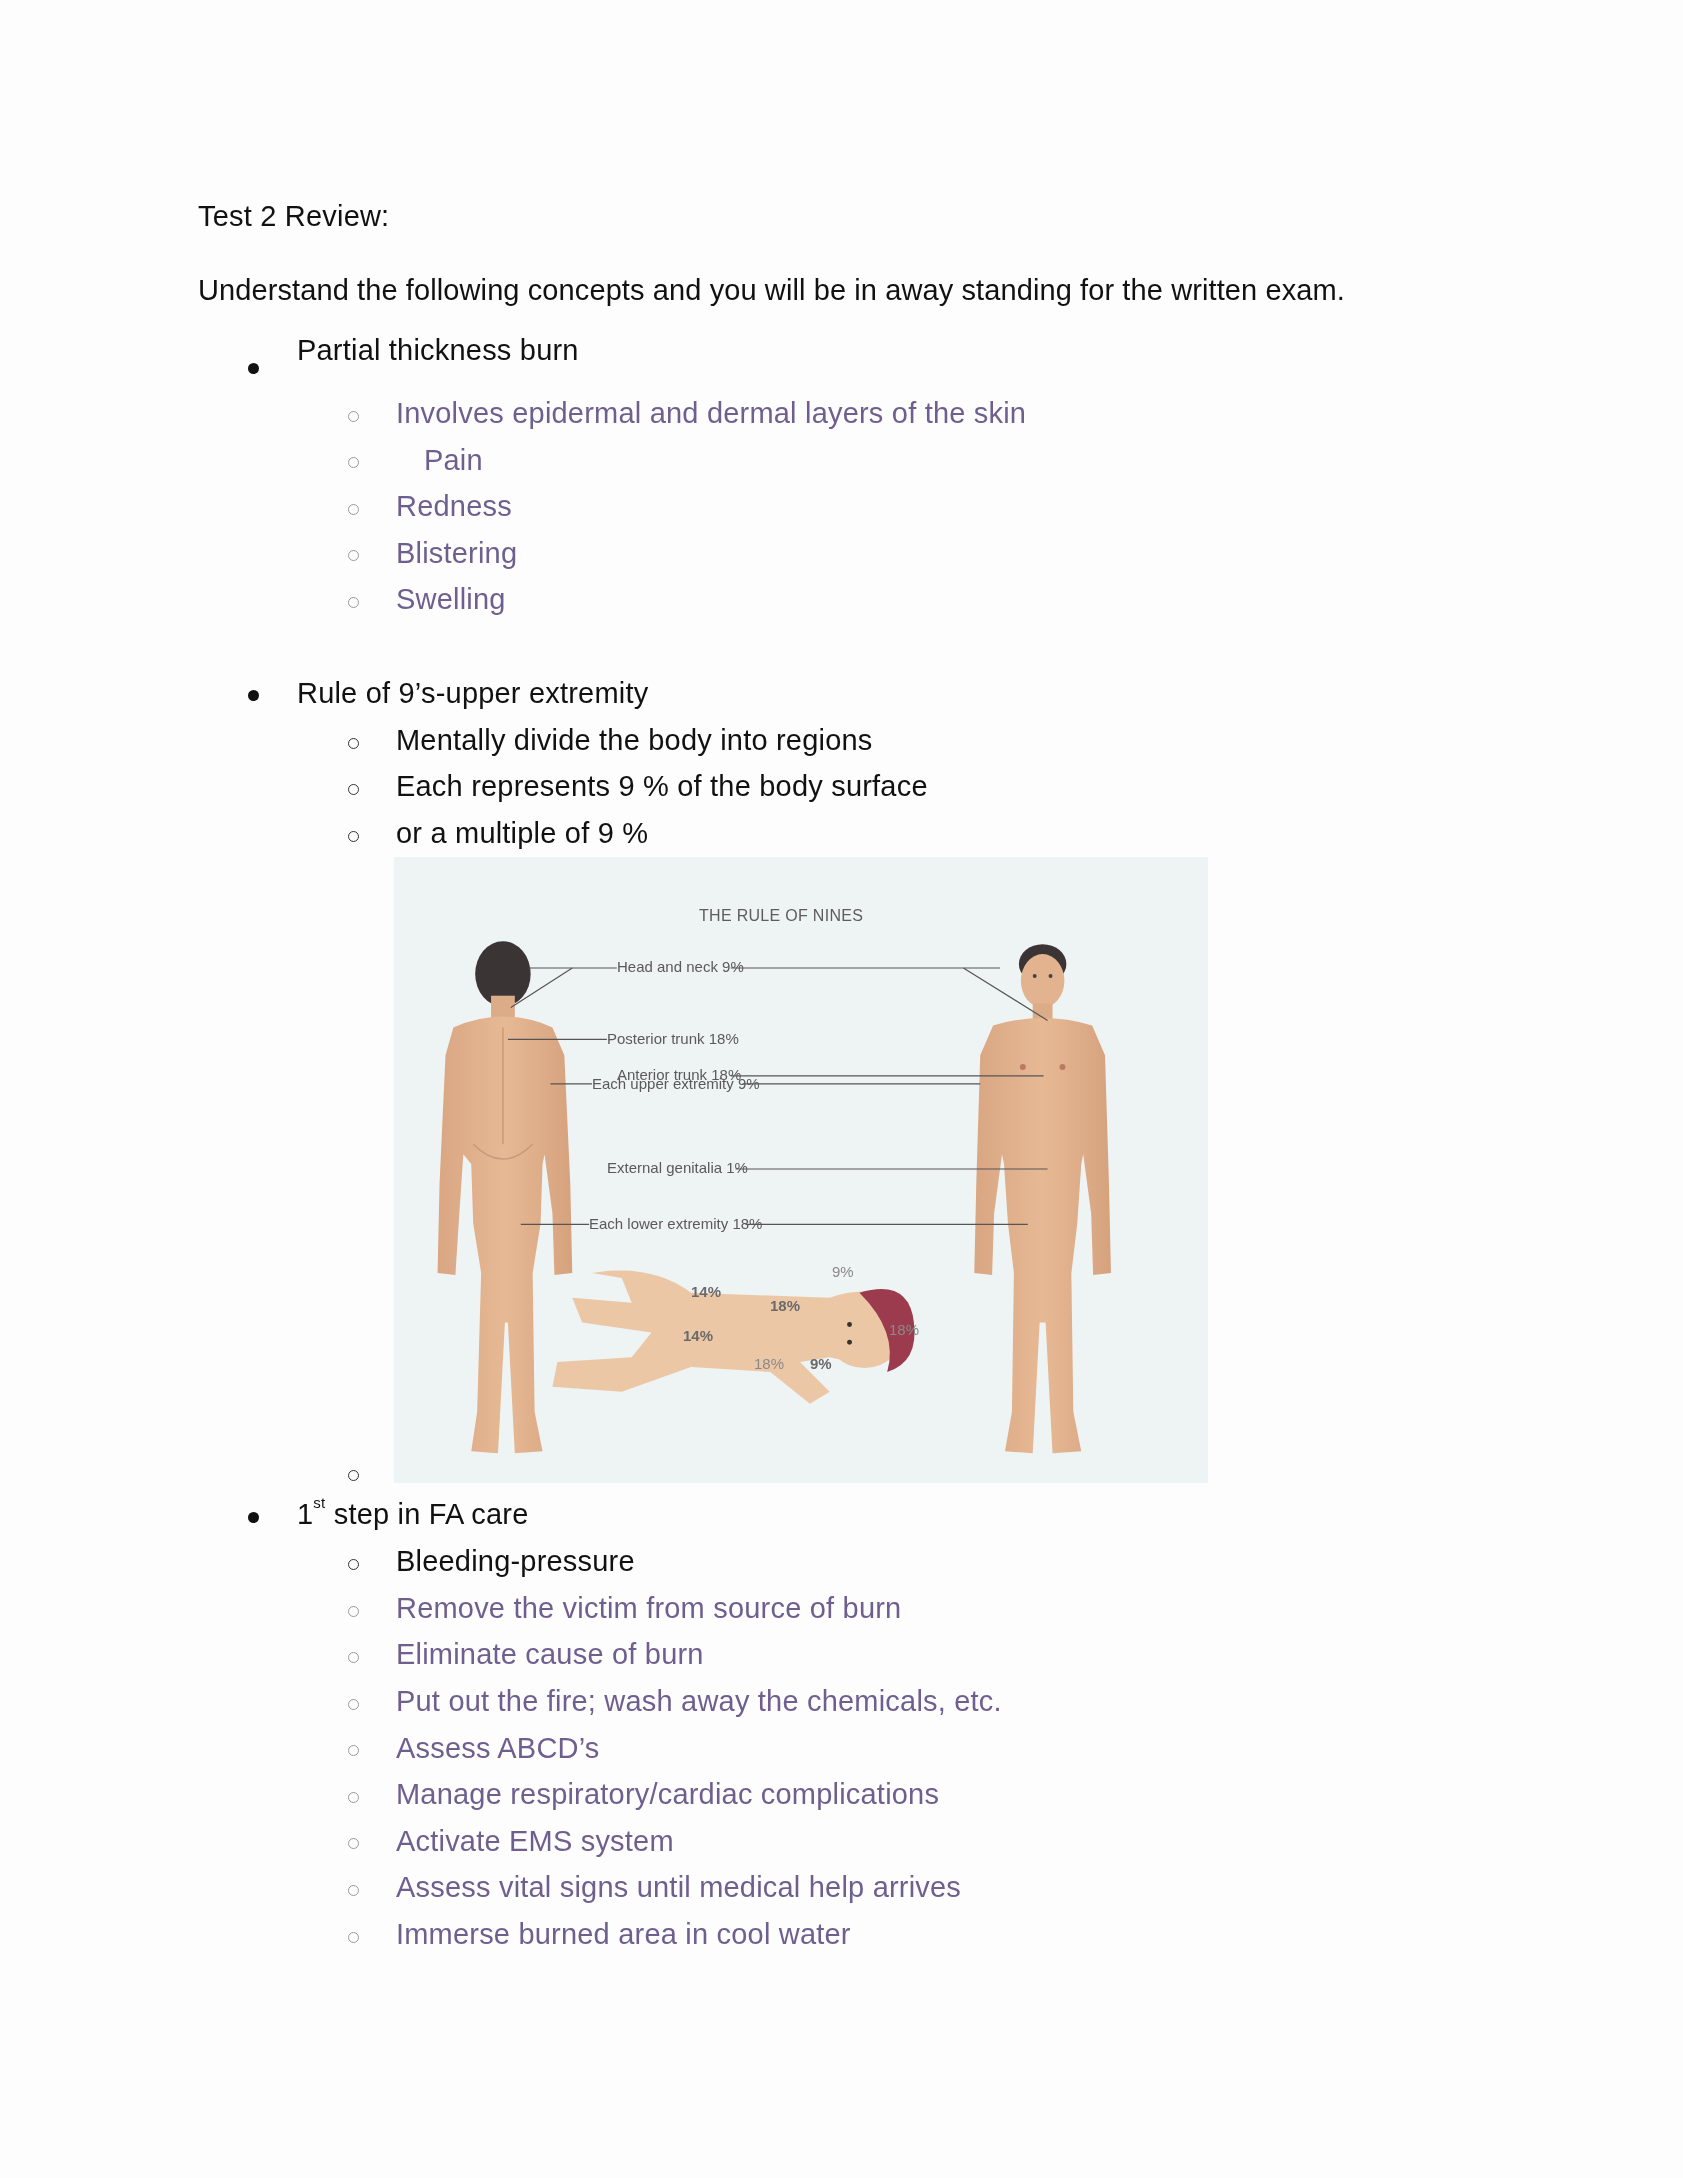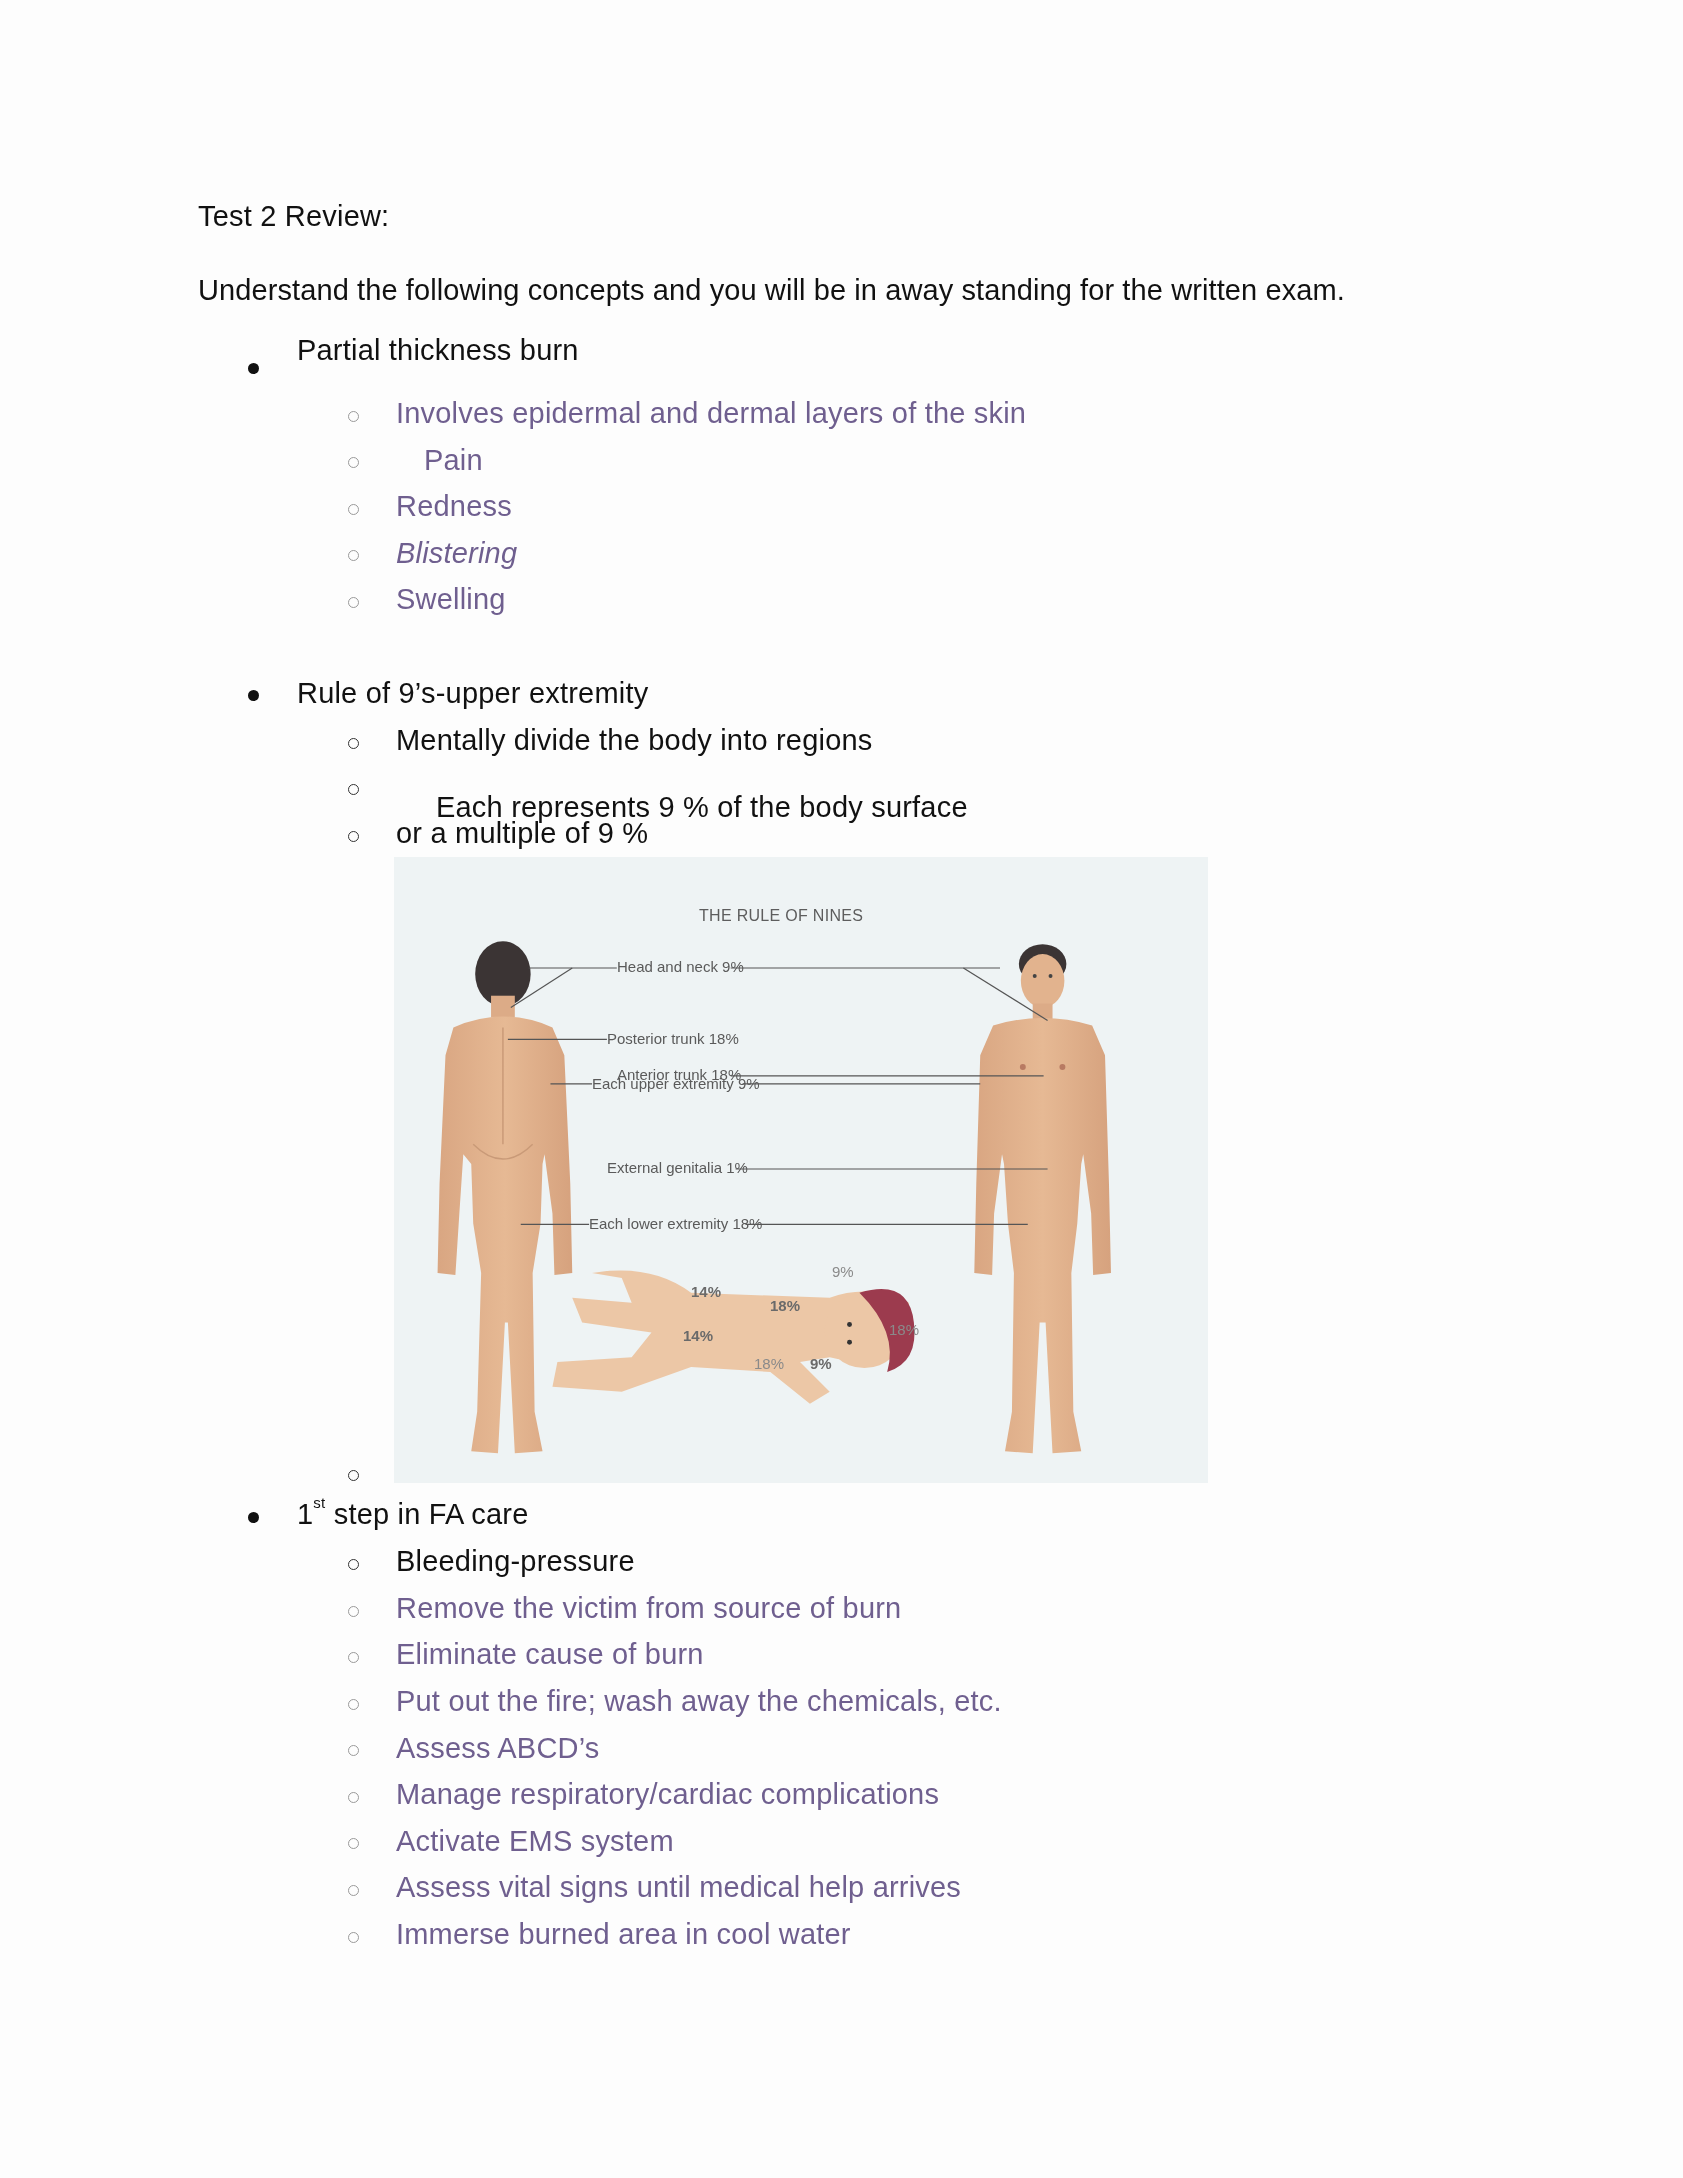--- a/index.html
+++ b/index.html
@@ -111,35 +111,35 @@
     <span class="bullet-l2 faint" style="left:348px; top:411px;"></span>
     <div class="line l2-text accent" style="top:397px;">Involves epidermal and dermal layers of the skin</div>
 
     <span class="bullet-l2 faint" style="left:348px; top:457px;"></span>
     <div class="line l2-text accent" style="top:444px;margin-left:28px;">Pain</div>
 
     <span class="bullet-l2 faint" style="left:348px; top:504px;"></span>
     <div class="line l2-text accent" style="top:490px;">Redness</div>
 
     <span class="bullet-l2 faint" style="left:348px; top:550px;"></span>
-    <div class="line l2-text accent" style="top:537px;font-style:italic;">Blistering</div>
+    <div class="line l2-text accent" style="top:537px;">Blistering</div>
 
     <span class="bullet-l2 faint" style="left:348px; top:597px;"></span>
     <div class="line l2-text accent" style="top:583px;">Swelling</div>
   </div>
 
   <div>
     <span class="bullet-l1" style="left:248px; top:690px;"></span>
     <div class="line l1-text" style="top:677px;">Rule of 9’s-upper extremity</div>
 
     <span class="bullet-l2" style="left:348px; top:738px;"></span>
     <div class="line l2-text" style="top:724px;">Mentally divide the body into regions</div>
 
     <span class="bullet-l2" style="left:348px; top:784px;"></span>
-    <div class="line l2-text" style="top:791px;margin-left:40px;">Each represents 9 % of the body surface</div>
+    <div class="line l2-text" style="top:770px;">Each represents 9 % of the body surface</div>
 
     <span class="bullet-l2" style="left:348px; top:831px;"></span>
     <div class="line l2-text" style="top:817px;">or a multiple of 9 %</div>
 
     <div class="figure">
       <svg width="814" height="626" viewBox="0 0 822 632">
         <defs>
           <linearGradient id="skinG" x1="0" x2="1" y1="0" y2="0">
             <stop offset="0" stop-color="#d9a682"></stop>
             <stop offset="0.5" stop-color="#e6b994"></stop>

